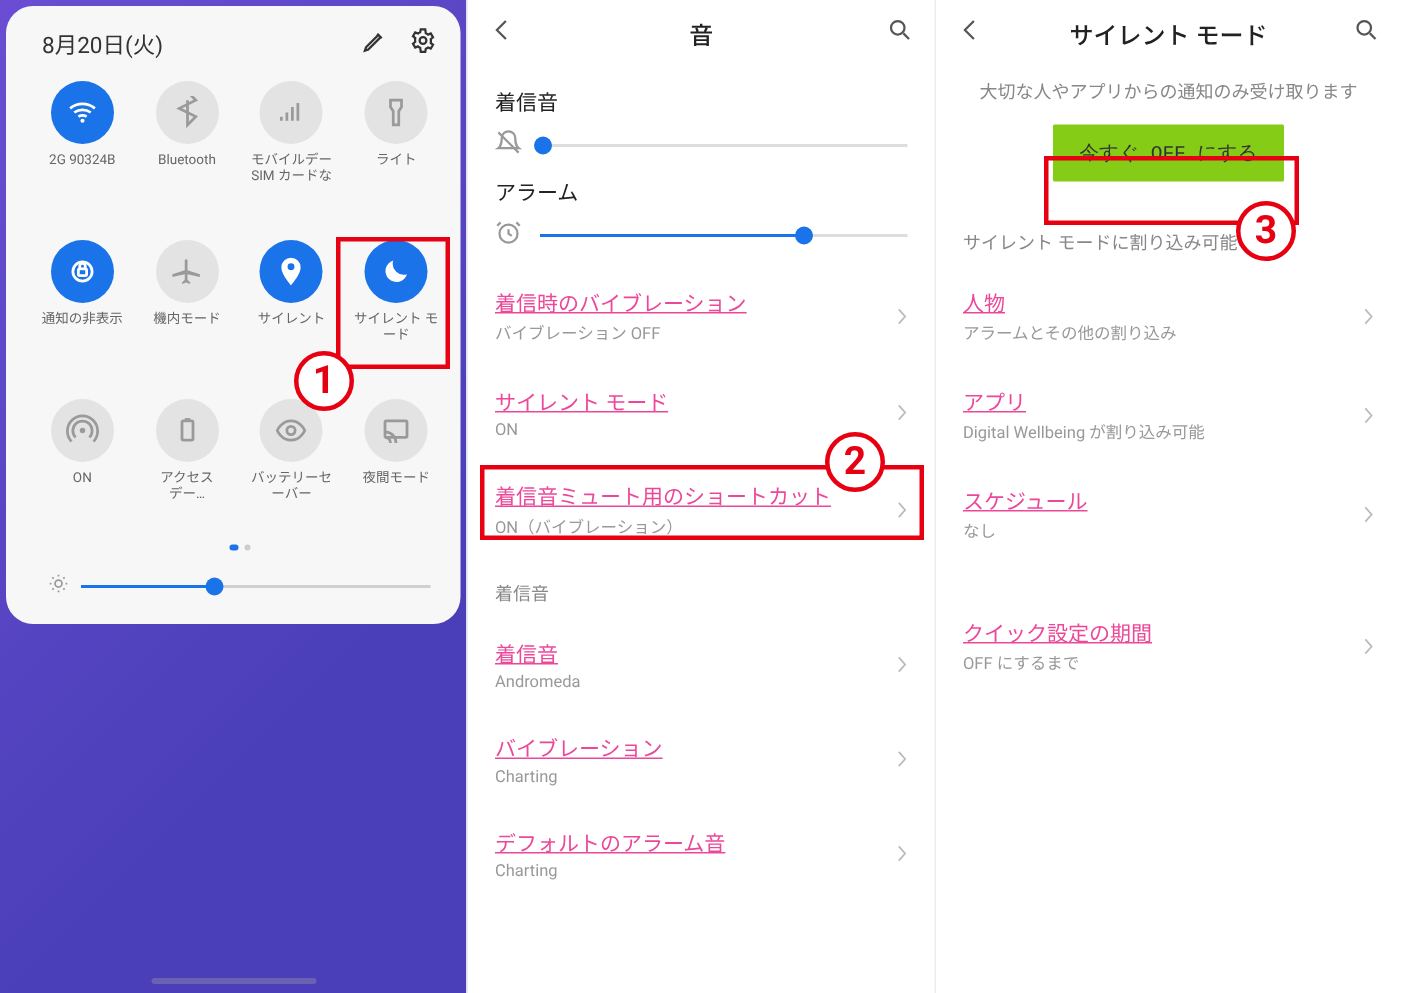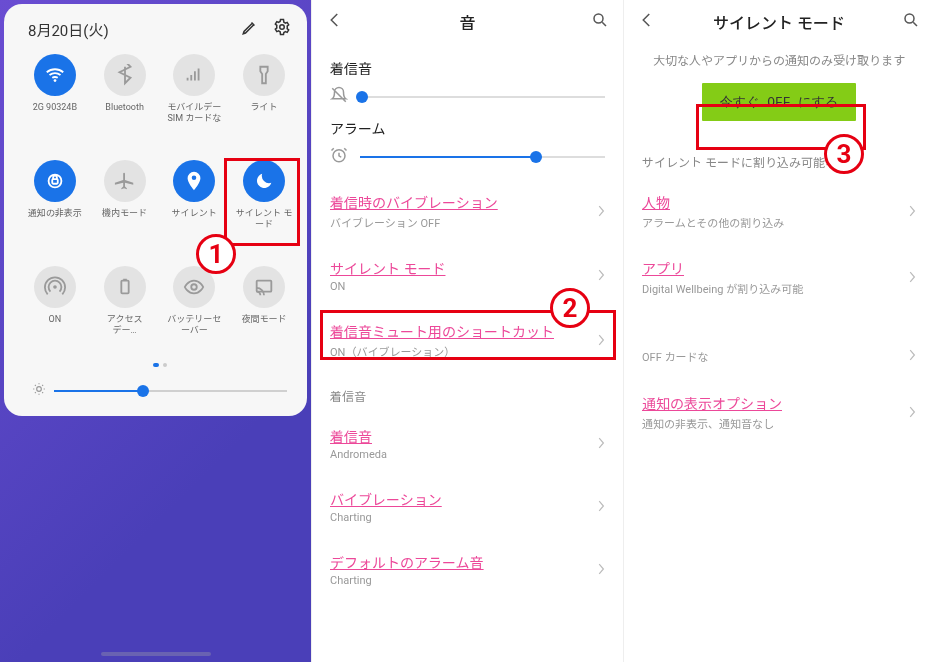--- a/index.html
+++ b/index.html
@@ -395,36 +395,37 @@
       </div>
       <div class="row">
         <div class="row-left">
           <div class="row-title">アプリ</div>
           <div class="row-sub">Digital Wellbeing が割り込み可能</div>
         </div>
         <span class="chevron"><svg viewBox="0 0 12 20" fill="none" stroke="#bbb" stroke-width="2">
             <path d="M3 2l7 8-7 8"></path>
           </svg></span>
       </div>
+      <div class="row">
+        <div class="row-left">
+          <div class="row-title">スケジュール</div>
+          <div class="row-sub">なし</div>
+        </div>
+        <span class="chevron"><svg viewBox="0 0 12 20" fill="none" stroke="#bbb" stroke-width="2">
+            <path d="M3 2l7 8-7 8"></path>
+          </svg></span>
+      </div>
     </div>
 
   <div style="height:22px"></div>
   <div id="other-rows">
       <div class="row">
         <div class="row-left">
-          <div class="row-sub">OFF カードな</div>
-        </div>
-        <span class="chevron"><svg viewBox="0 0 12 20" fill="none" stroke="#bbb" stroke-width="2">
-            <path d="M3 2l7 8-7 8"></path>
-          </svg></span>
-      </div>
-      <div class="row">
-        <div class="row-left">
-          <div class="row-title">通知の表示オプション</div>
-          <div class="row-sub">通知の非表示、通知音なし</div>
+          <div class="row-title">クイック設定の期間</div>
+          <div class="row-sub">OFF にするまで</div>
         </div>
         <span class="chevron"><svg viewBox="0 0 12 20" fill="none" stroke="#bbb" stroke-width="2">
             <path d="M3 2l7 8-7 8"></path>
           </svg></span>
       </div>
     </div>
 
   <div class="anno-box" style="left:72px; top:104px; width:170px; height:46px;"></div>
   <div class="anno-circle" style="left:200px; top:134px;">3</div>
 </div>

